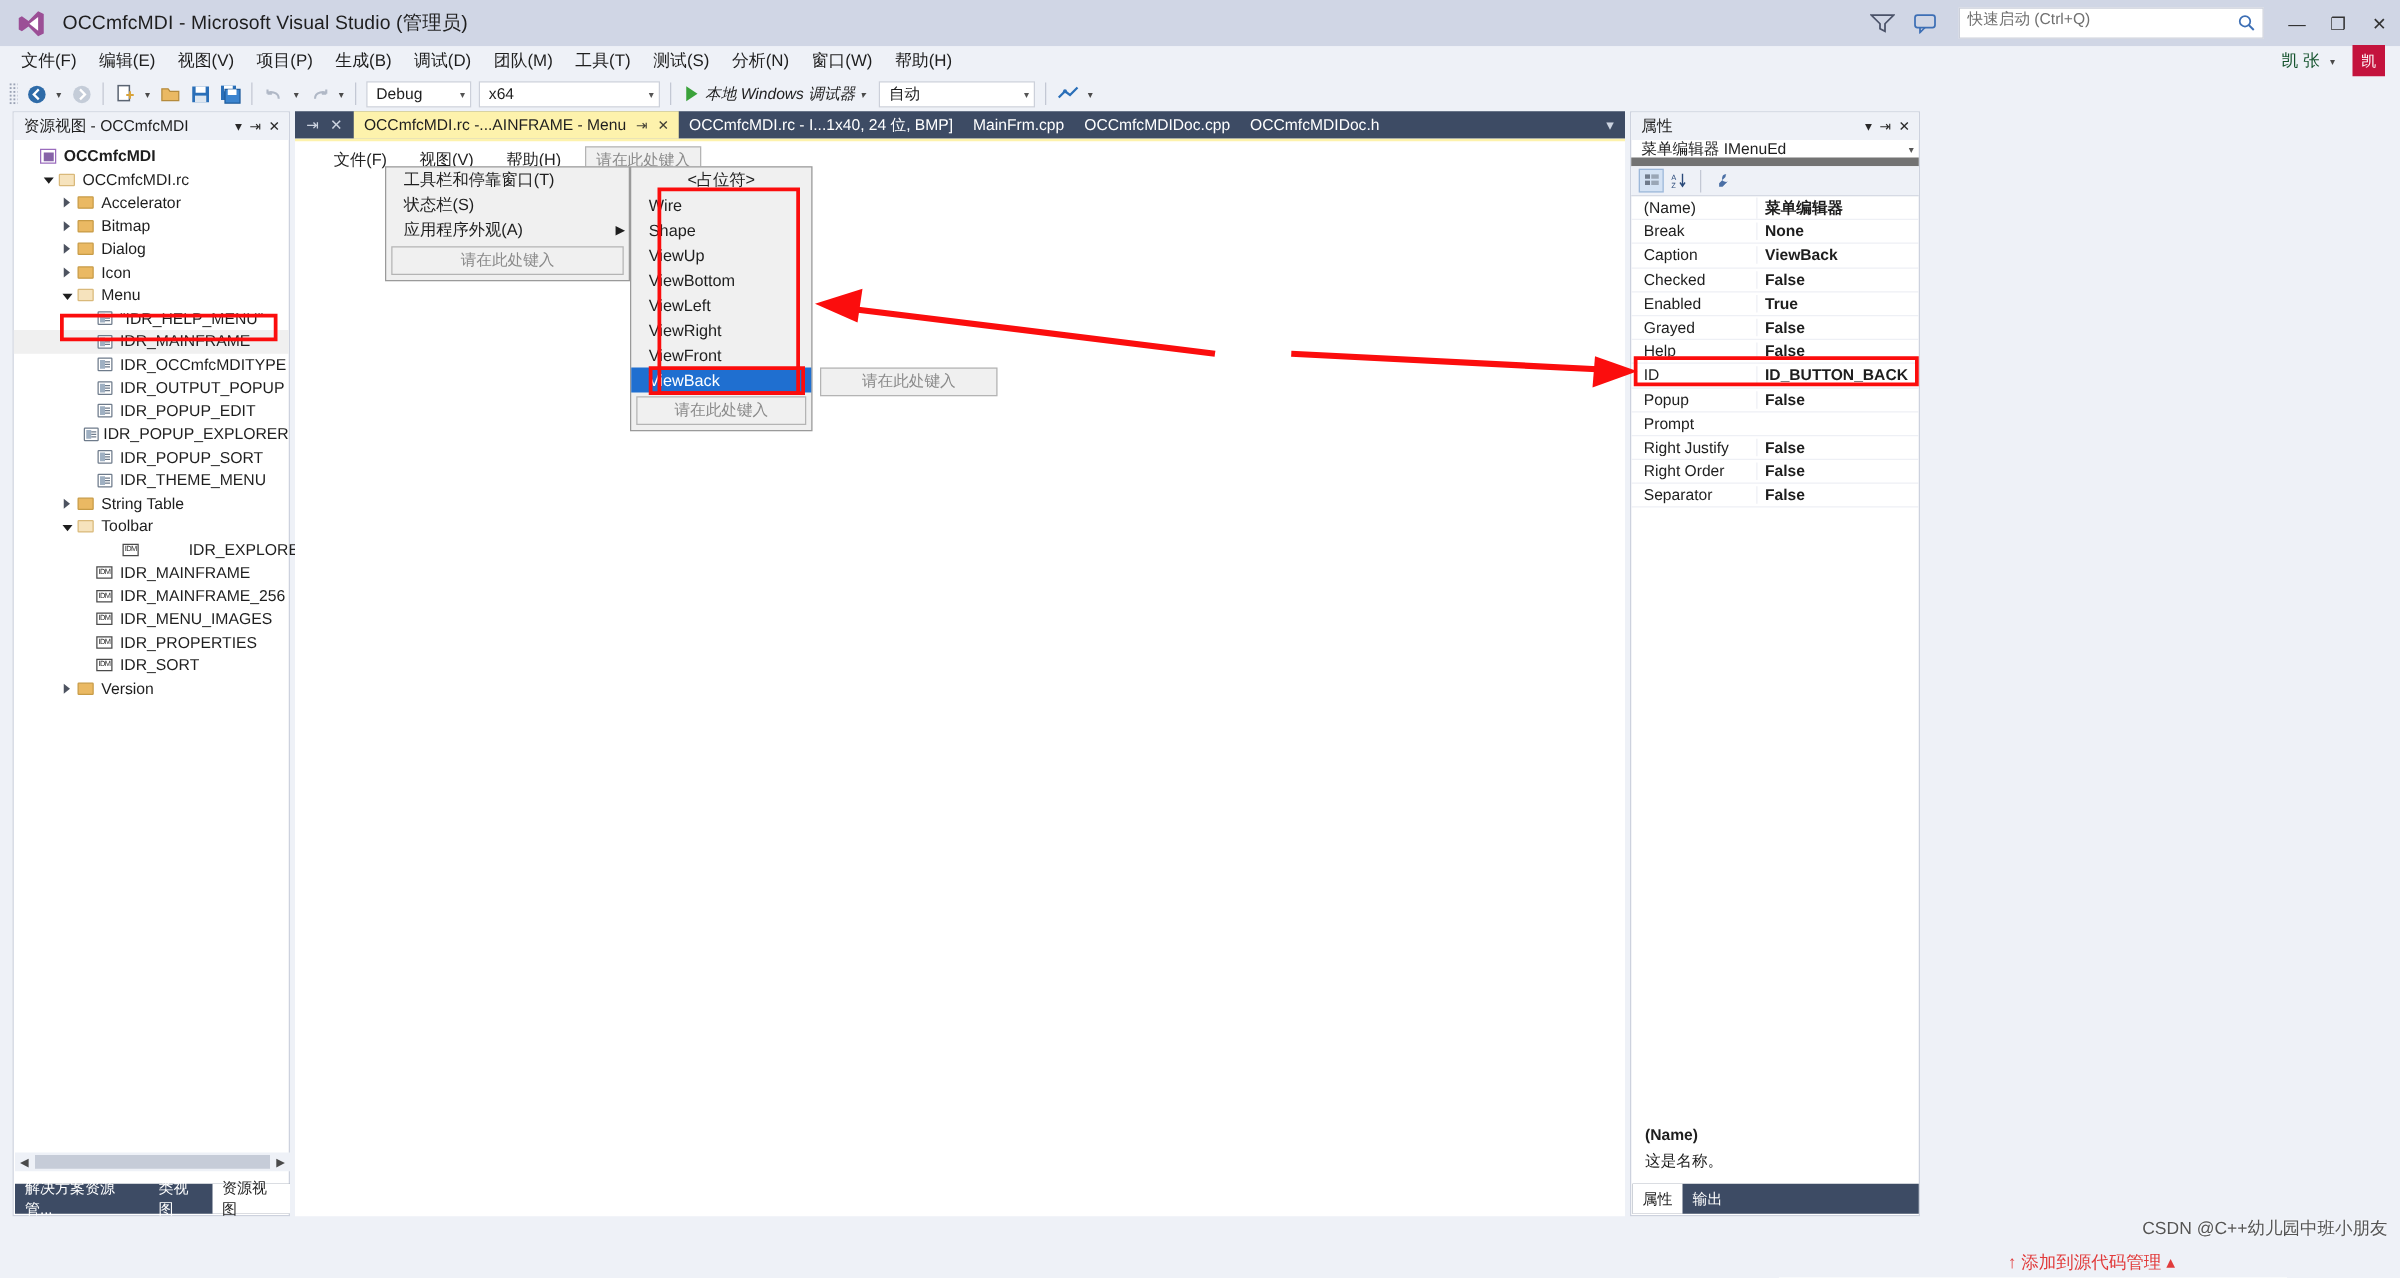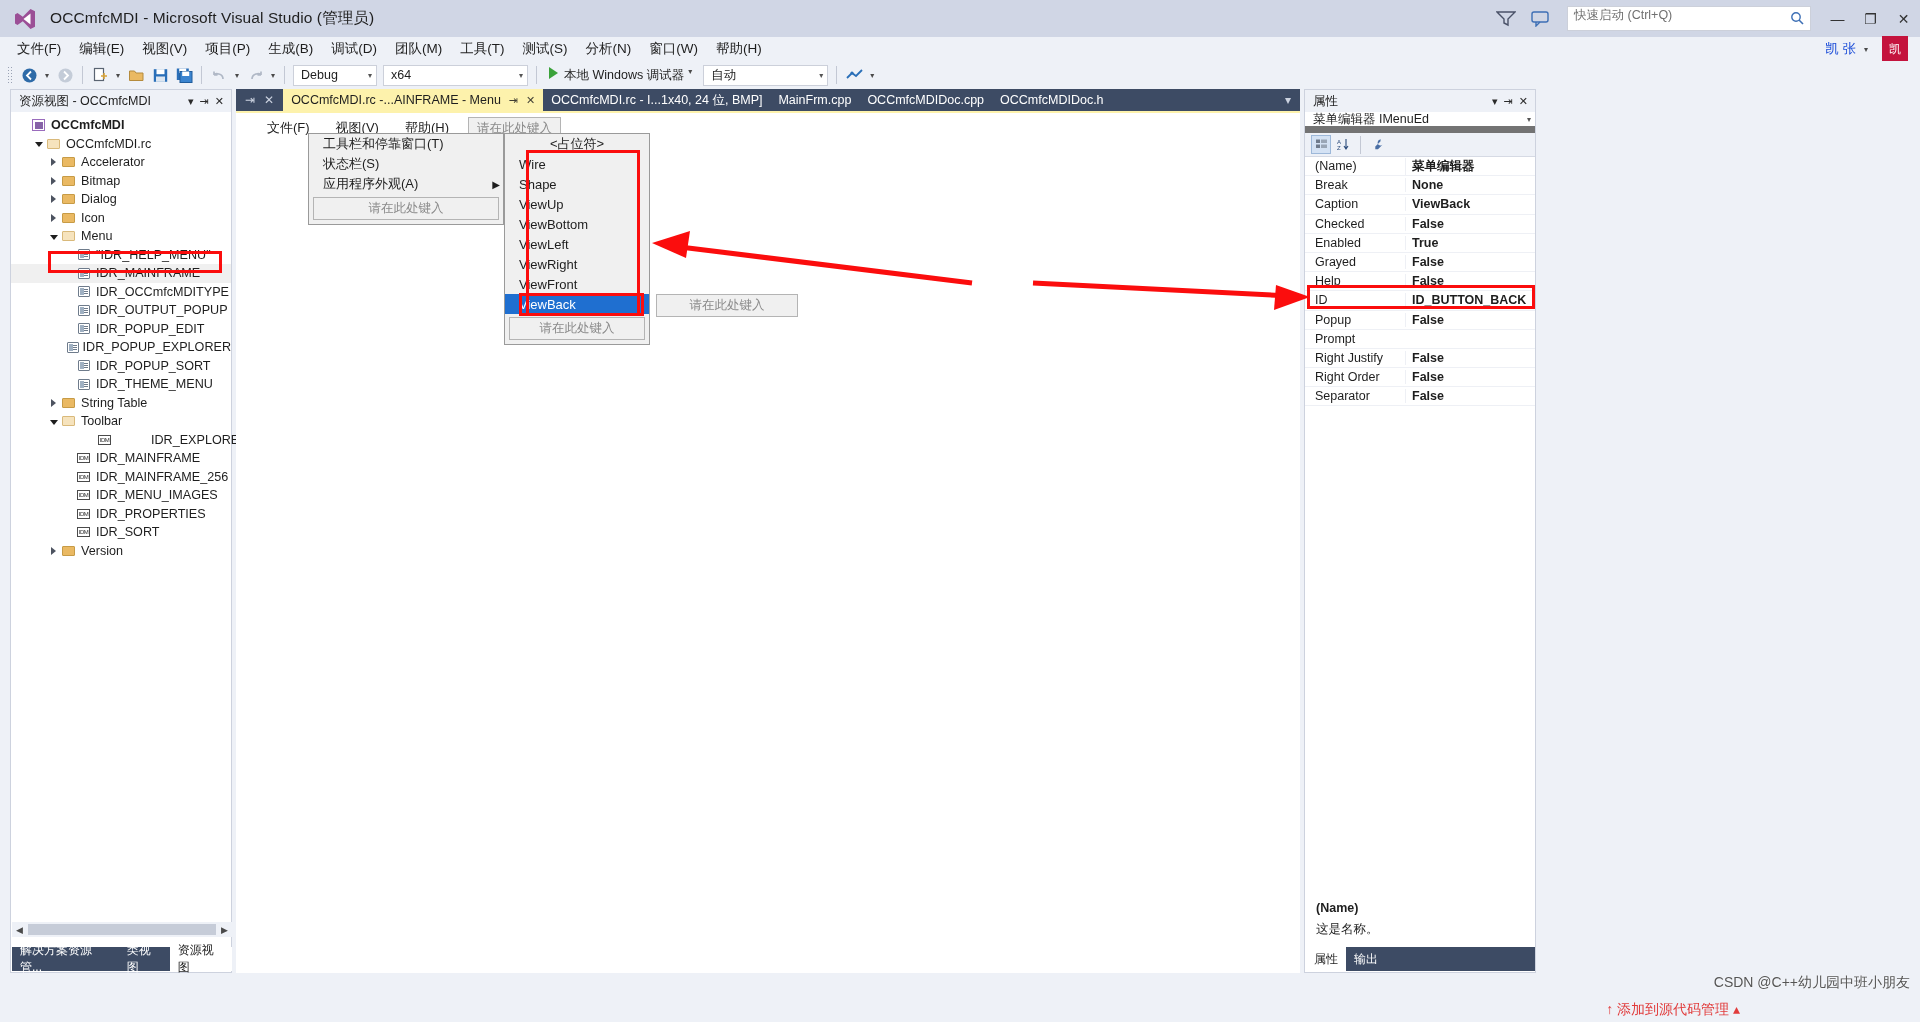--- a/index.html
+++ b/index.html
@@ -43,21 +43,21 @@
 
   
   .menubar {
     position: absolute; left: 0; top: 37px; width: 1920px; height: 24px;
     background: #eef1f7; display: flex; align-items: center; padding-left: 8px;
   }
   .menuitem {
     font-size: 13.5px; color: #1e1e1e; padding: 3px 9px; white-space: nowrap;
   }
   .menubar-right { margin-left: auto; display: flex; align-items: center; padding-right: 12px; }
-  .user-name { font-size: 13.5px; color: #1d4ed8; margin-right: 4px; }
+  .user-name { font-size: 13.5px; color: #14532d; margin-right: 4px; }
   .user-avatar {
     width: 26px; height: 26px; background: #c4133d; color: #fff; font-size: 12px;
     display: flex; align-items: center; justify-content: center; margin-left: 10px;
   }
 
   
   .toolbar {
     position: absolute; left: 0; top: 61px; width: 1920px; height: 28px;
     background: #eef1f7; display: flex; align-items: center; padding-left: 4px;
   }
@@ -66,21 +66,21 @@
     background-size: 3px 3px; }
   .tb-sep { width: 1px; height: 18px; background: #c3c8d4; margin: 0 5px; }
   .tbbtn { width: 24px; height: 22px; display:flex; align-items:center; justify-content:center; }
   .caret { font-size: 8px; color: #4a4a4a; padding: 0 4px; }
   .combo {
     height: 21px; background: #fff; border: 1px solid #ccd0da; display: flex;
     align-items: center; padding: 0 4px 0 7px; font-size: 12.5px; color: #1e1e1e;
     margin: 0 3px;
   }
   .combo .cb-caret { margin-left: auto; font-size: 8px; color: #555; padding-left: 10px; }
-  .run-btn { display: flex; align-items: flex-start; font-size: 12.5px; color: #1e1e1e; padding: 0 4px; }
+  .run-btn { display: flex; align-items: center; font-size: 12.5px; color: #1e1e1e; padding: 0 4px; font-style: italic; }
   .tri-green {
     width: 0; height: 0; border-left: 9px solid #3aa23a;
     border-top: 6px solid transparent; border-bottom: 6px solid transparent;
     margin: 0 6px 0 3px;
   }
 
   
   .leftdock {
     position: absolute; left: 10px; top: 89px; width: 222px; height: 884px;
     background: #ffffff; border: 1px solid #cdd2de;

